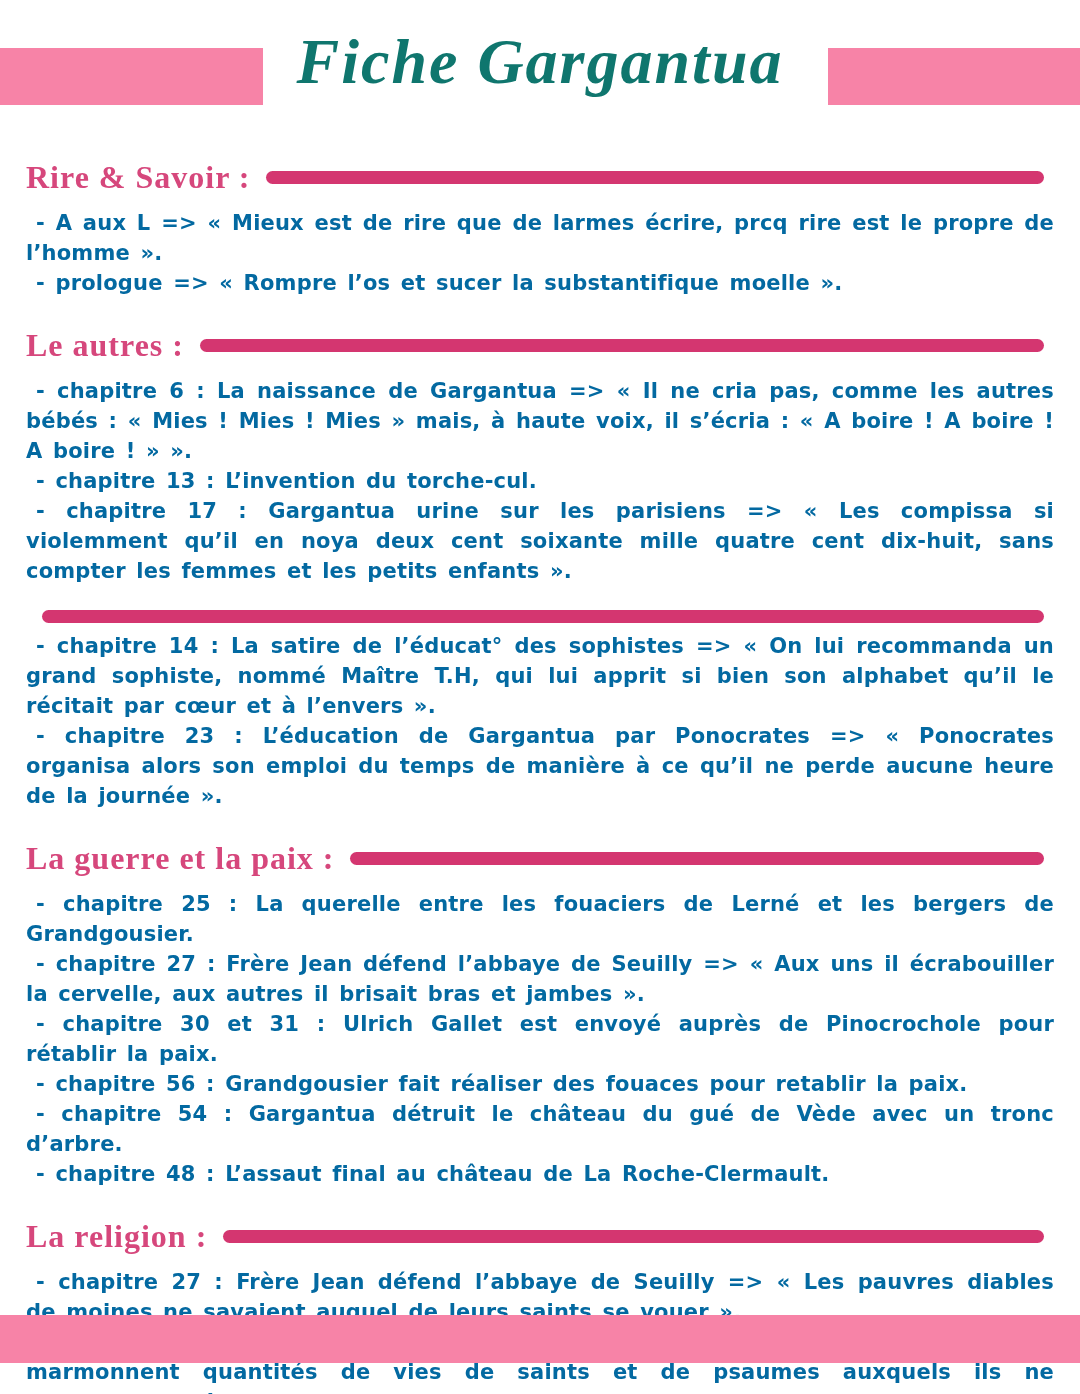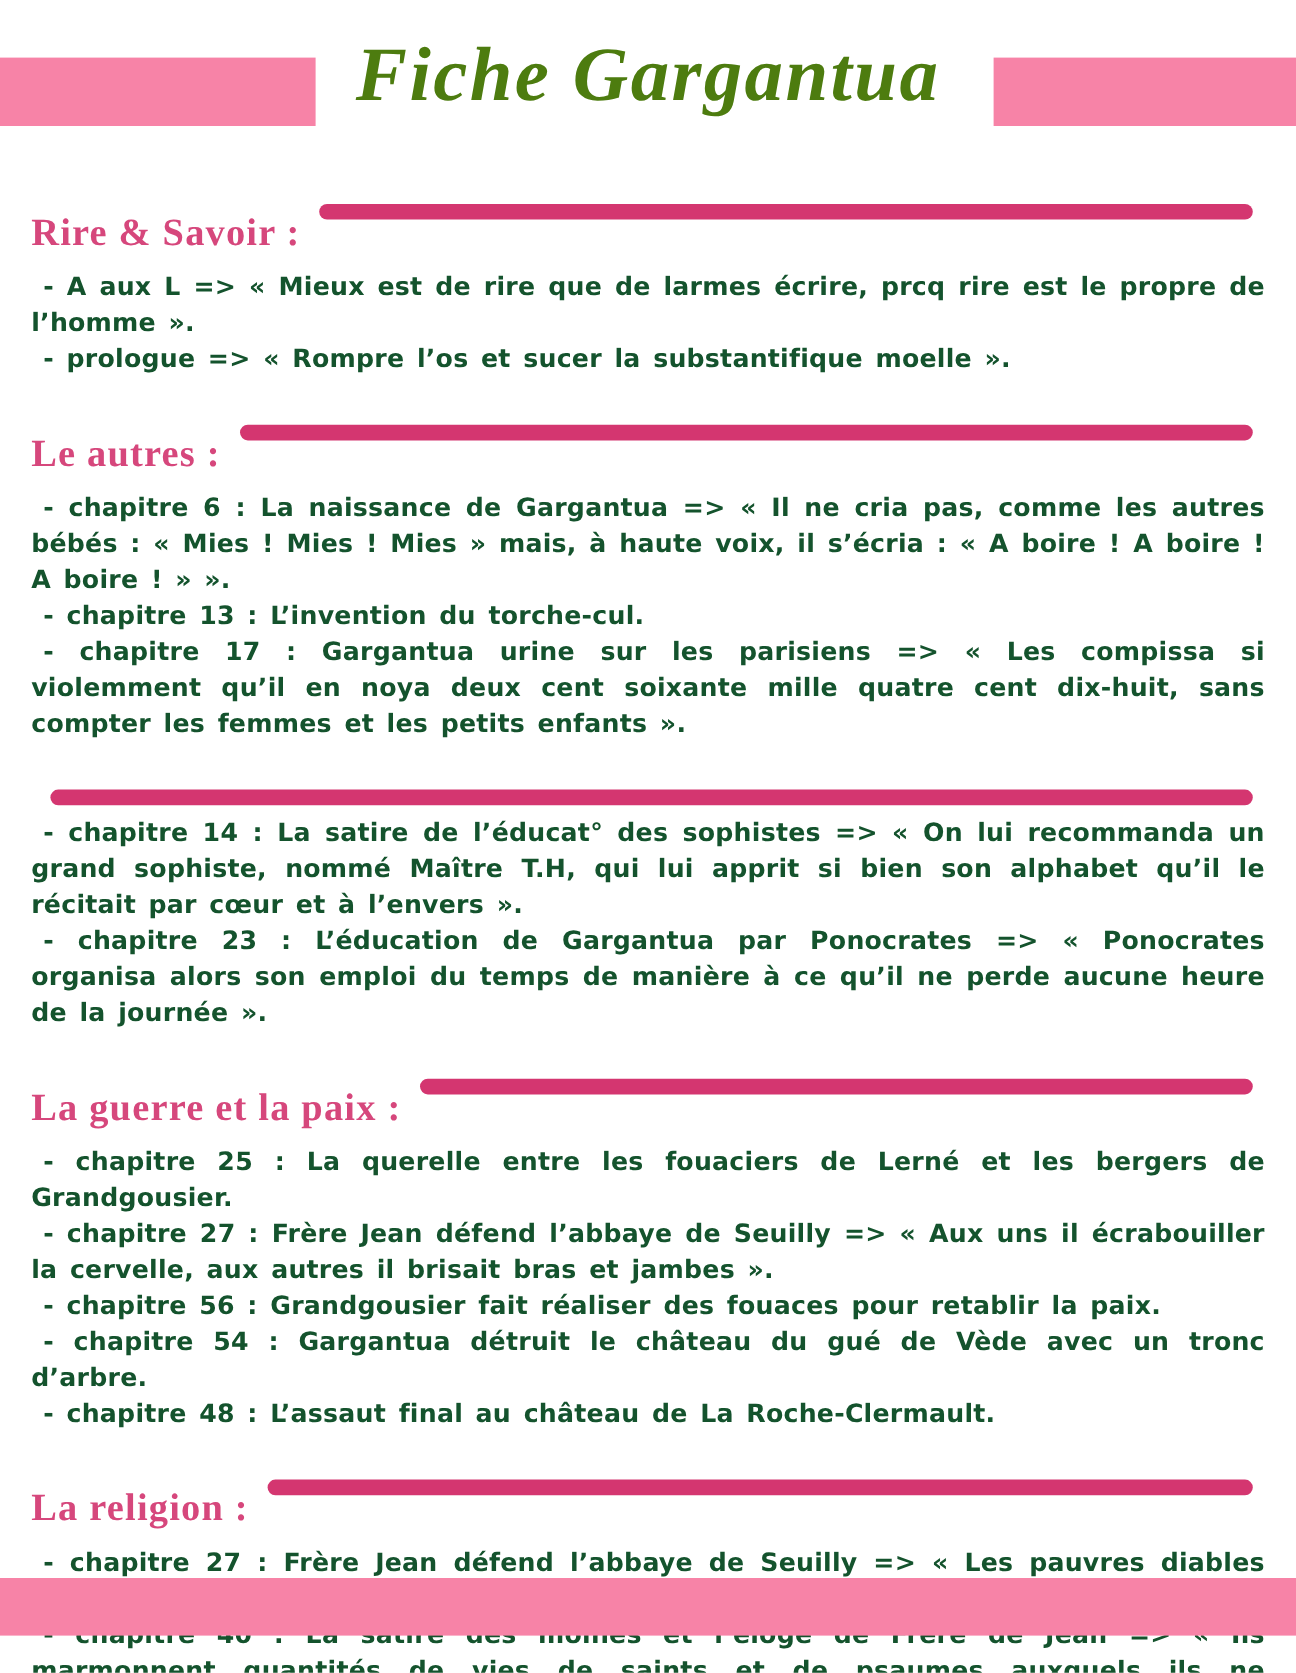--- a/index.html
+++ b/index.html
@@ -31,32 +31,33 @@
   .page-title {
     position: absolute;
     left: 0; right: 0;
     top: 12px;
     text-align: center;
     font-family: cursive;
     font-style: italic;
     font-weight: bold;
     font-size: 64px;
     letter-spacing: 2px;
-    color: #4d7c0f;
+    color: #0f766e;
     line-height: 100px;
     white-space: nowrap;
   }
 
   
   .sections {
     padding: 0 26px;
   }
   .section-heading-row {
     display: flex;
-    margin-top: 40px;
+    align-items: center;
+    margin-top: 24px;
     margin-bottom: 8px;
     padding-right: 10px;
   }
   .section-heading {
     font-family: cursive;
     font-weight: bold;
     font-size: 32px;
     line-height: 46px;
     color: var(--heading-pink, #D6477C);
     white-space: nowrap;
@@ -67,21 +68,21 @@
     height: 13px;
     margin-left: 16px;
     border-radius: 8px;
     background: var(--dark-pink, #D43670);
   }
   .note-item {
     margin: 0;
     font-size: 21px;
     line-height: 30px;
     font-weight: 600;
-    color: #14532d;
+    color: #0369a1;
     text-align: justify;
     text-indent: 10px;
     word-spacing: 3px;
     letter-spacing: 0.2px;
   }
 
   
   .footer-bar {
     position: absolute;
     left: 0;
@@ -135,20 +136,21 @@
   </section>
 
   <section class="section">
     <div class="section-heading-row">
       <span class="section-heading">La guerre et la paix :</span>
       <span class="heading-divider"></span>
     </div>
     <div class="notes-list">
         <p class="note-item">- chapitre 25 : La querelle entre les fouaciers de Lerné et les bergers de Grandgousier.</p>
         <p class="note-item">- chapitre 27 : Frère Jean défend l’abbaye de Seuilly =&gt; « Aux uns il écrabouiller la cervelle, aux autres il brisait bras et jambes ».</p>
+        <p class="note-item">- chapitre 30 et 31 : Ulrich Gallet est envoyé auprès de Pinocrochole pour rétablir la paix.</p>
         <p class="note-item">- chapitre 56 : Grandgousier fait réaliser des fouaces pour retablir la paix.</p>
         <p class="note-item">- chapitre 54 : Gargantua détruit le château du gué de Vède avec un tronc d’arbre.</p>
         <p class="note-item">- chapitre 48 : L’assaut final au château de La Roche-Clermault.</p>
       </div>
   </section>
 
   <section class="section">
     <div class="section-heading-row">
       <span class="section-heading">La religion :</span>
       <span class="heading-divider"></span>

